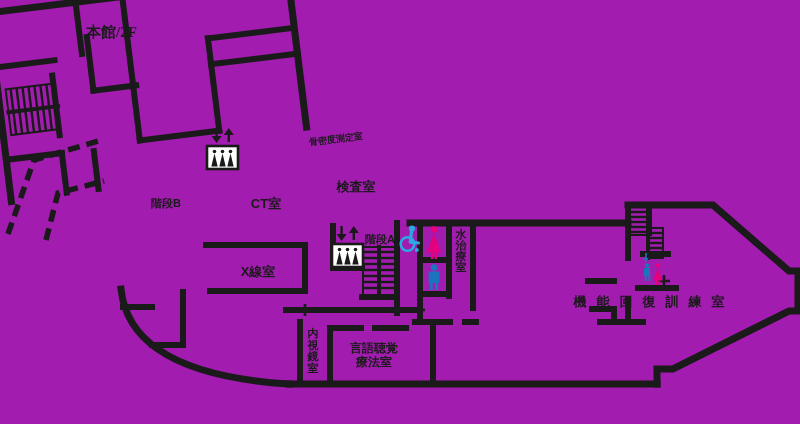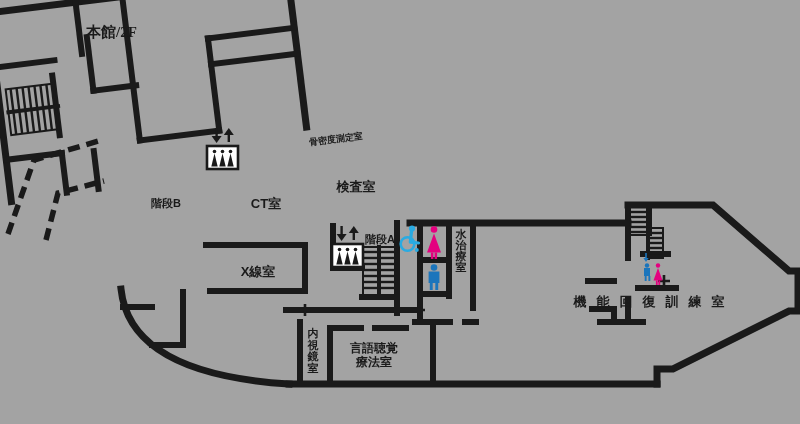--- a/index.html
+++ b/index.html
@@ -1,16 +1,16 @@
 <!DOCTYPE html>
 <html><head>
 <meta charset="utf-8">
 <style>
   html,body{margin:0;padding:0;background:#ffffff;}
-  .stage{position:relative;width:800px;height:424px;background:#a3a3a3;overflow:hidden;
+  .stage{position:relative;width:800px;height:424px;background:#a21caf;overflow:hidden;
          font-family:"Liberation Sans","DejaVu Sans",sans-serif;}
   svg{position:absolute;left:0;top:0;}
   svg text{fill:#1a1a1a;font-family:"Liberation Sans","DejaVu Sans",sans-serif;font-weight:bold;}
   .wall{stroke:#1a1a1a;fill:none;stroke-linecap:square;}
   .w7{stroke-width:7px;} .w6{stroke-width:6px;} .w4{stroke-width:4px;}
   .thin{stroke:#1a1a1a;stroke-width:2px;fill:none;}
   .rung{stroke:#1a1a1a;stroke-width:2.4px;}
   .cross{stroke:#1a1a1a;stroke-width:2.6px;}
   .dashed{stroke:#1a1a1a;stroke-width:5.5px;fill:none;stroke-dasharray:12 7;}
   .title{font-family:"Liberation Serif","DejaVu Serif",serif;font-size:15px;}

